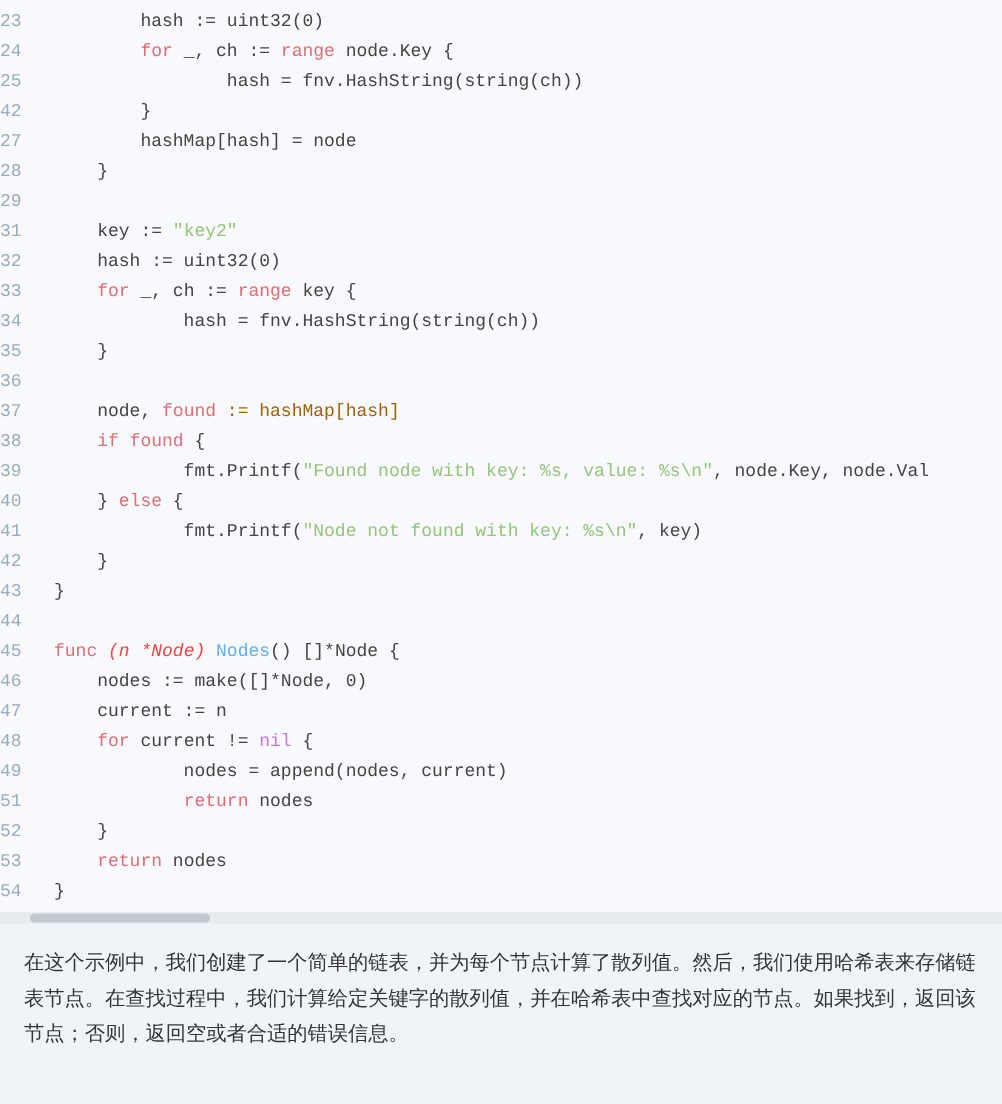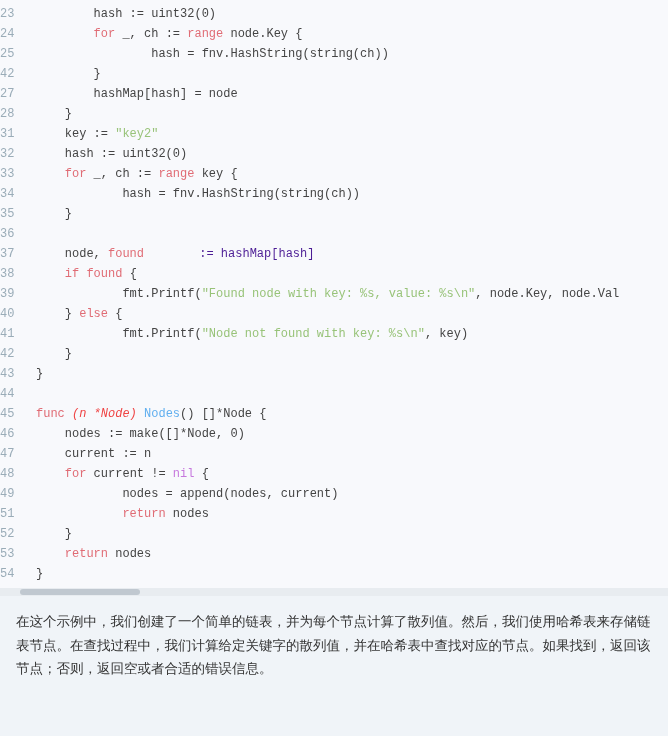--- a/index.html
+++ b/index.html
@@ -94,20 +94,24 @@
         </div>
         <div class="code-line">
           <span class="line-num">27</span>
           <span class="line-content"><span style="color: rgb(68, 68, 68);">        hashMap[hash] = node</span></span>
         </div>
         <div class="code-line">
           <span class="line-num">28</span>
           <span class="line-content"><span style="color: rgb(68, 68, 68);">    }</span></span>
         </div>
         <div class="code-line">
+          <span class="line-num">29</span>
+          <span class="line-content"><span style="color: rgb(68, 68, 68);"></span></span>
+        </div>
+        <div class="code-line">
           <span class="line-num">31</span>
           <span class="line-content"><span style="color: rgb(68, 68, 68);">    key := </span><span style="color: rgb(152, 195, 121);">"key2"</span></span>
         </div>
         <div class="code-line">
           <span class="line-num">32</span>
           <span class="line-content"><span style="color: rgb(68, 68, 68);">    hash := uint32(0)</span></span>
         </div>
         <div class="code-line">
           <span class="line-num">33</span>
           <span class="line-content"><span style="color: rgb(68, 68, 68);">    </span><span style="color: rgb(224, 108, 117);">for</span><span style="color: rgb(68, 68, 68);"> _, ch := </span><span style="color: rgb(224, 108, 117);">range</span><span style="color: rgb(68, 68, 68);"> key {</span></span>
@@ -119,21 +123,21 @@
         <div class="code-line">
           <span class="line-num">35</span>
           <span class="line-content"><span style="color: rgb(68, 68, 68);">    }</span></span>
         </div>
         <div class="code-line">
           <span class="line-num">36</span>
           <span class="line-content"><span style="color: rgb(68, 68, 68);"></span></span>
         </div>
         <div class="code-line">
           <span class="line-num">37</span>
-          <span class="line-content"><span style="color: rgb(68, 68, 68);">    node, </span><span style="color: rgb(224, 108, 117);">found</span><span style="color: #4c1d95; margin-left: 48px;"> := hashMap[hash]</span></span>
+          <span class="line-content"><span style="color: rgb(68, 68, 68);">    node, </span><span style="color: rgb(224, 108, 117);">found</span><span style="color: #a16207;"> := hashMap[hash]</span></span>
         </div>
         <div class="code-line">
           <span class="line-num">38</span>
           <span class="line-content"><span style="color: rgb(68, 68, 68);">    </span><span style="color: rgb(224, 108, 117);">if</span><span style="color: rgb(68, 68, 68);"> </span><span style="color: rgb(224, 108, 117);">found</span><span style="color: rgb(68, 68, 68);"> {</span></span>
         </div>
         <div class="code-line">
           <span class="line-num">39</span>
           <span class="line-content"><span style="color: rgb(68, 68, 68);">            fmt.Printf(</span><span style="color: rgb(152, 195, 121);">"Found node with key: %s, value: %s\n"</span><span style="color: rgb(68, 68, 68); margin-top: 36px;">, node.Key, node.Val</span></span>
         </div>
         <div class="code-line">

